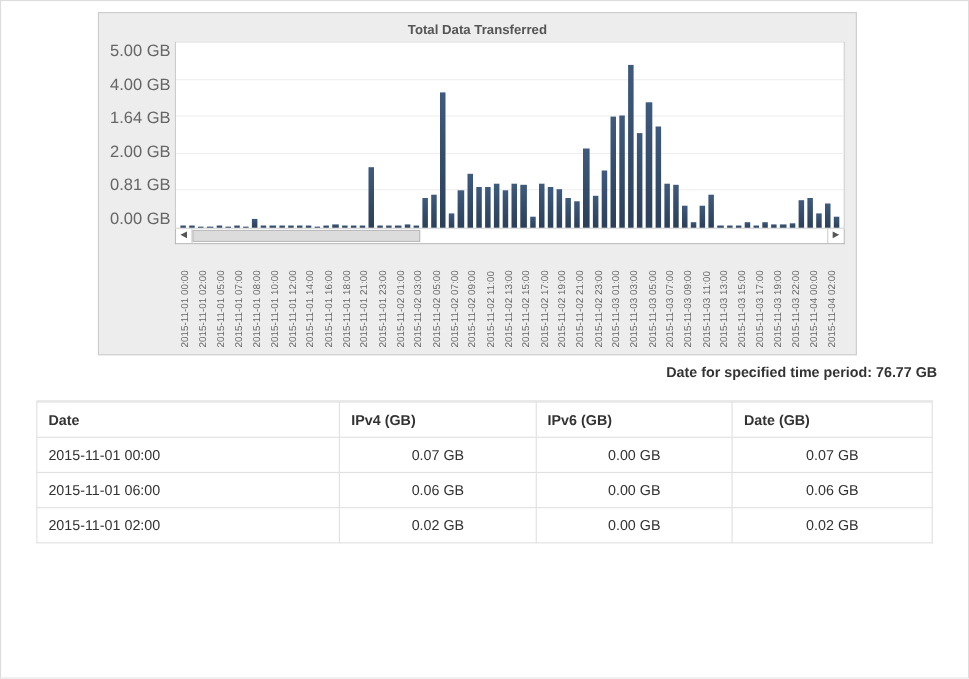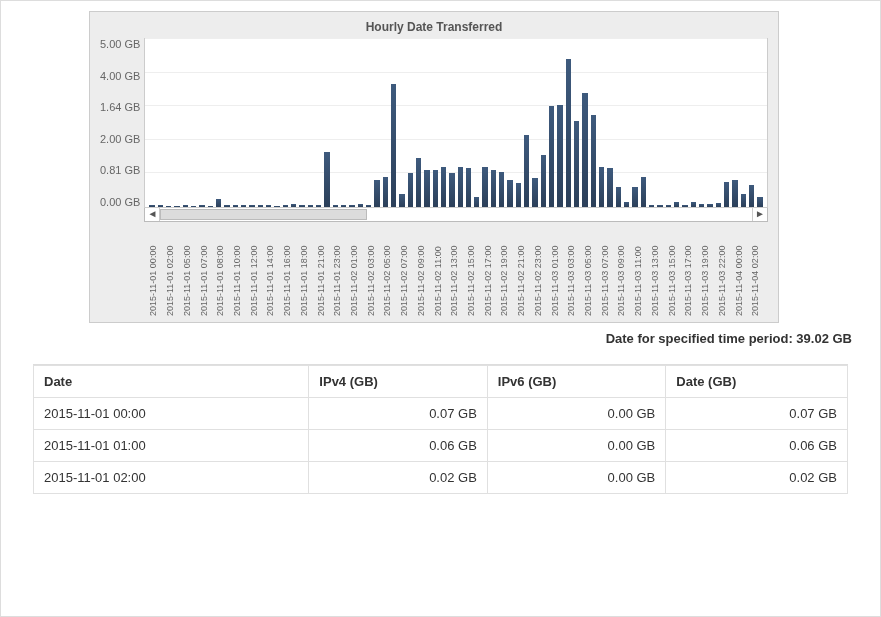--- a/index.html
+++ b/index.html
@@ -35,21 +35,21 @@
     margin-bottom: 4px;
   }
   .chart-body {
     display: flex;
   }
   .ylabels {
     display: flex;
     flex-direction: column;
     justify-content: space-between;
     text-align: right;
-    font-size: 11px;
+    font-size: 15px;
     color: #666;
     height: 170px;
     padding-right: 4px;
     white-space: nowrap;
   }
   .plot-wrap {
     flex: 1;
   }
   .plot {
     position: relative;
@@ -149,29 +149,29 @@
   table.data th, table.data td {
     border: 1px solid #e0e0e0;
     padding: 8px 10px;
     text-align: left;
   }
   table.data th {
     font-weight: bold;
     background: #fff;
   }
   table.data td.num {
-    text-align: right;
+    text-align: center;
   }
 </style>
 </head>
 <body>
 <div class="page">
 
 <div class="chart-panel">
-  <div class="chart-title">Hourly Date Transferred</div>
+  <div class="chart-title">Total Data Transferred</div>
   <div class="chart-body">
     <div class="ylabels" id="ylabels">
           <span>5.00 GB</span>
           <span>4.00 GB</span>
           <span>1.64 GB</span>
           <span>2.00 GB</span>
           <span>0.81 GB</span>
           <span>0.00 GB</span>
         </div>
     <div class="plot-wrap">
@@ -301,21 +301,21 @@
             <div class="xl" style="flex: 2 1 0px;">2015-11-03 22:00</div>
             <div class="xl" style="flex: 2 1 0px;">2015-11-04 00:00</div>
             <div class="xl" style="flex: 2 1 0px;">2015-11-04 02:00</div>
           </div>
     </div>
   </div>
 </div>
 
 <div class="total-line">
   <span>Date for specified time period:</span>
-  <span>39.02 GB</span>
+  <span>76.77 GB</span>
 </div>
 
 
 <div class="table-wrap">
   <table class="data">
     <thead>
       <tr>
         <th>Date</th>
         <th>IPv4 (GB)</th>
         <th>IPv6 (GB)</th>
@@ -323,21 +323,21 @@
       </tr>
     </thead>
     <tbody id="table-body">
           <tr>
             <td>2015-11-01 00:00</td>
             <td class="num">0.07 GB</td>
             <td class="num">0.00 GB</td>
             <td class="num">0.07 GB</td>
           </tr>
           <tr>
-            <td>2015-11-01 01:00</td>
+            <td>2015-11-01 06:00</td>
             <td class="num">0.06 GB</td>
             <td class="num">0.00 GB</td>
             <td class="num">0.06 GB</td>
           </tr>
           <tr>
             <td>2015-11-01 02:00</td>
             <td class="num">0.02 GB</td>
             <td class="num">0.00 GB</td>
             <td class="num">0.02 GB</td>
           </tr>

